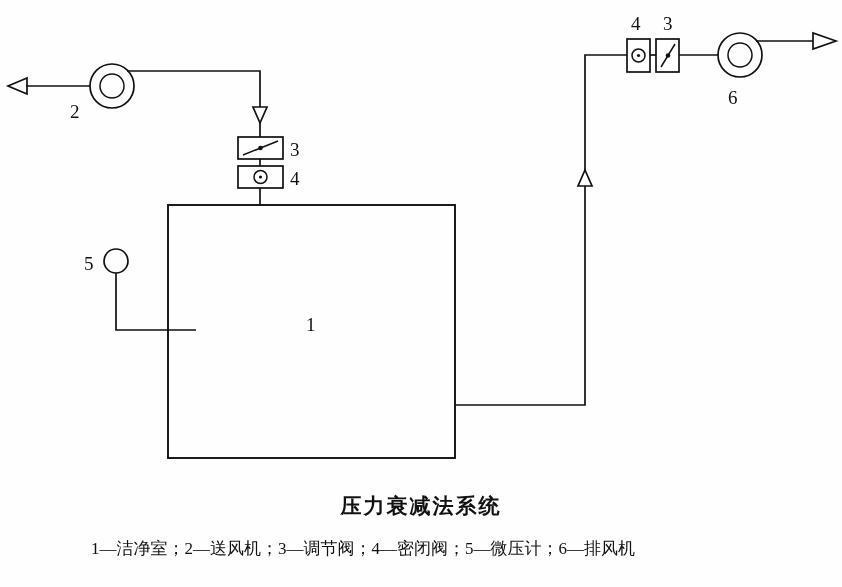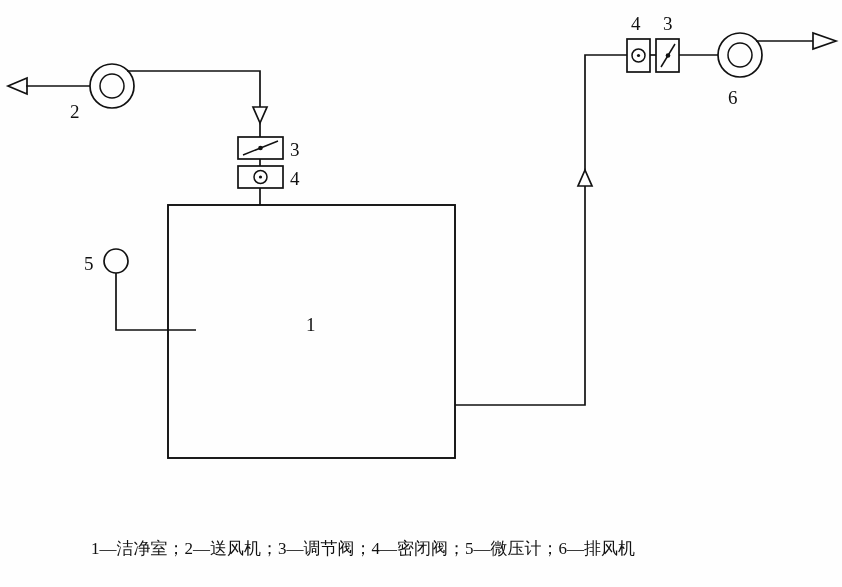--- a/index.html
+++ b/index.html
@@ -142,15 +142,16 @@
       <text class="num-label" x="728" y="104">6</text>
     </g>
 
     <g>
       <path class="pipe" d="M756 41 H814"></path>
       <polygon class="shape" points="836,41 813,33 813,49"></polygon>
     </g>
 
   </svg>
 
+  <div class="title">压力衰减法系统</div>
   <div class="caption">1—洁净室；2—送风机；3—调节阀；4—密闭阀；5—微压计；6—排风机</div>
 
 </div>
 
 </body></html>

